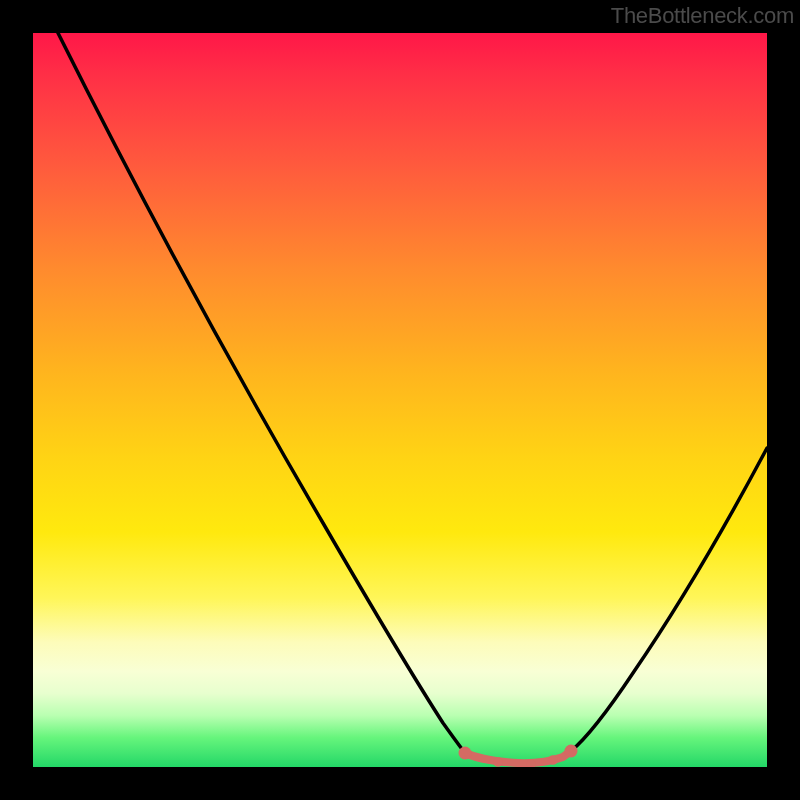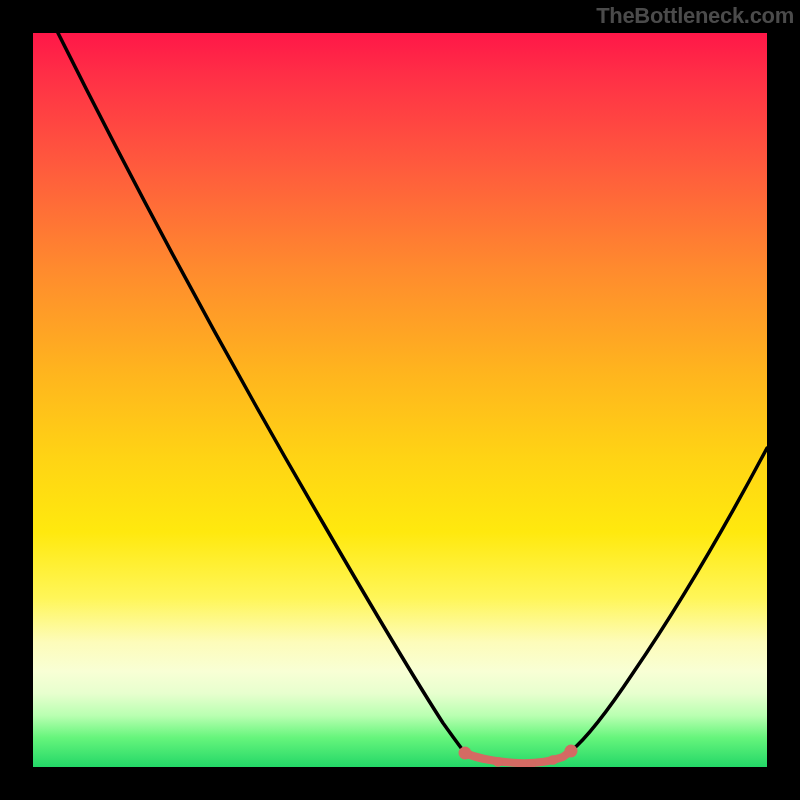--- a/index.html
+++ b/index.html
@@ -16,21 +16,21 @@
     width: 800px;
     height: 800px;
     background: #000;
   }
   .attribution {
     position: absolute;
     top: 3px;
     right: 6px;
     color: #4b4b4b;
     font-size: 22px;
-    font-weight: 700;
+    font-weight: 400;
     letter-spacing: -0.3px;
     z-index: 20;
   }
   .plot-area {
     position: absolute;
     left: 33px;
     top: 33px;
     width: 734px;
     height: 734px;
     overflow: hidden;

